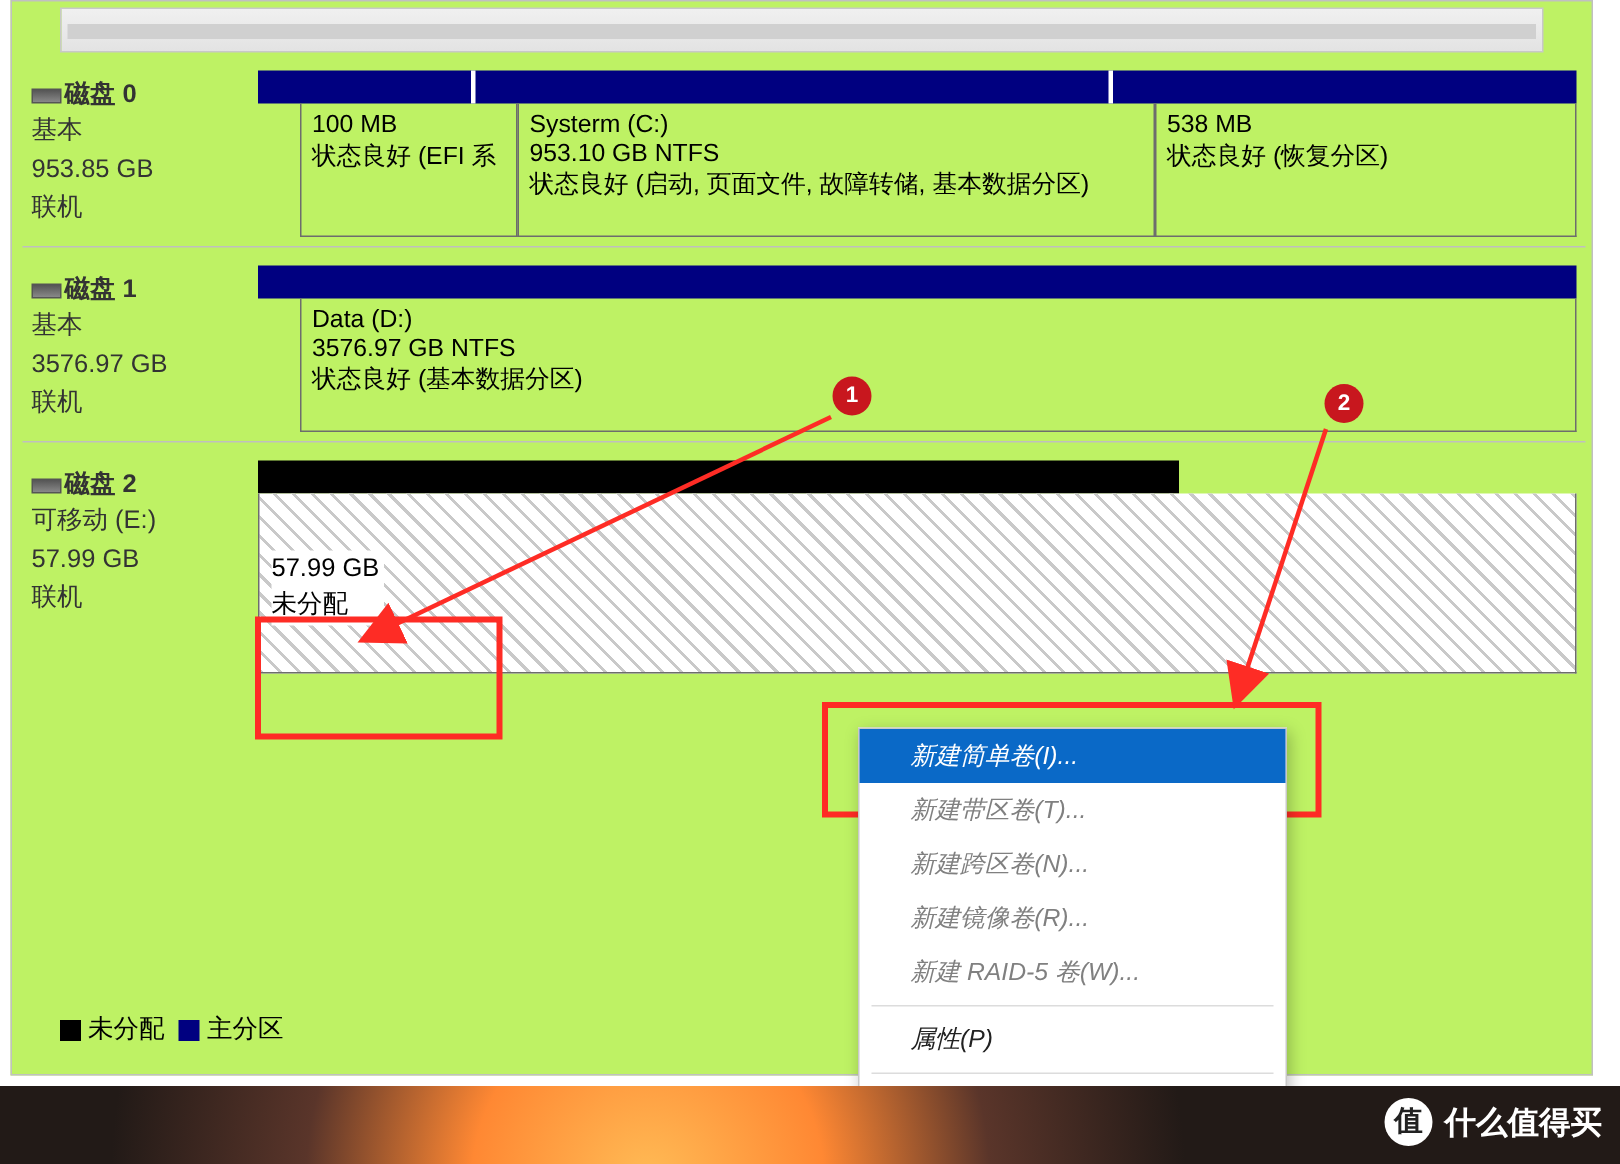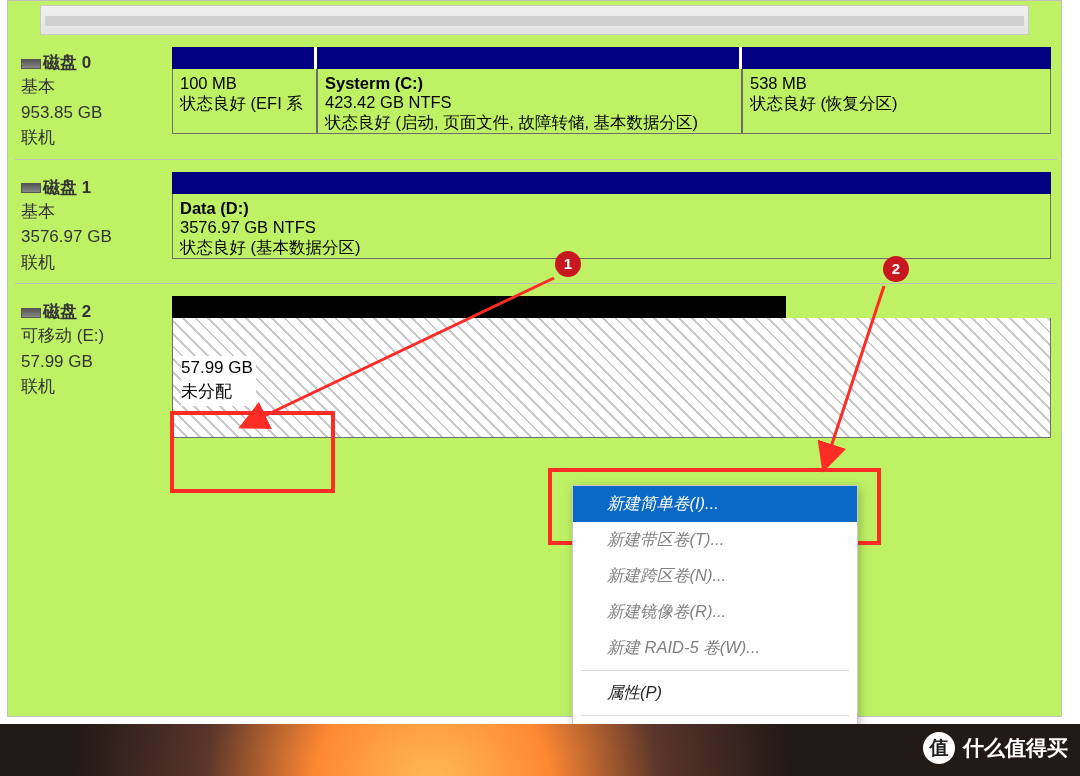--- a/index.html
+++ b/index.html
@@ -11,23 +11,23 @@
   .disk-row { display:flex; border-bottom:1px solid #bfbfbf; margin-top:10px; margin-left:3px;}
   .disk-info { width:157px; padding:6px 6px 8px 6px;}
   .disk-info .hdr{ font-weight:700; font-size:17px; color:#333;}
   .disk-info .ln { font-size:17px; color:#333; line-height:1.5;}
   .disk-info .ic { display:inline-block; width:20px;height:10px; vertical-align:middle; margin-right:2px;
                    background:linear-gradient(#555,#888); border:1px solid #555;}
   .part-area { flex:1; display:flex; flex-direction:column; padding:2px 6px 6px 0;}
   .bar-navy { height:22px; background:#000080; display:flex;}
   .bar-navy .seg{ border-right:3px solid #fff;}
   .bar-navy .seg:last-child{ border-right:none;}
-  .part-cells{ display:flex; height:65px;}
+  .part-cells{ display:flex; height:89px;margin-left:28px;}
   .part-cell{ border:1px solid #6d6d6d; border-top:none; padding:5px 7px; font-size:16.5px;}
-  .part-cell strong{ font-weight:700;}
+  .part-cell strong{ font-weight:400;}
   
   .bar-black{ height:22px; background:#000; }
   .unalloc {
     border:1px solid #6d6d6d; border-top:none; height:120px; position:relative;
     background-image: repeating-linear-gradient(45deg,#c9c9c9 0 2px, transparent 2px 9px);
     background-color:#fff;
   }
   .unalloc-inner{ position:absolute; left:8px; top:38px; background:#fff; padding:0 3px 2px 0; font-size:17px; line-height:1.4;}
   
   .redbox{ position:absolute; border:4px solid #fe2c25; }
@@ -75,21 +75,21 @@
           <div class="seg" style="width:425px"></div>
           <div class="seg" style="flex:1"></div>
       </div>
       <div class="part-cells">
         <div class="part-cell" style="width:145px">
           <div>100 MB</div>
           <div>状态良好 (EFI 系</div>
         </div>
         <div class="part-cell" style="width:425px">
           <strong>Systerm  (C:)</strong>
-          <div>423.42 GB NTFS</div>
+          <div>953.10 GB NTFS</div>
           <div>状态良好 (启动, 页面文件, 故障转储, 基本数据分区)</div>
         </div>
         <div class="part-cell" style="flex:1">
           <div>538 MB</div>
           <div>状态良好 (恢复分区)</div>
         </div>
       </div>
     </div>
   </div>
 
@@ -125,20 +125,26 @@
       <div class="bar-black" style="width:614px"></div>
       <div class="unalloc">
         <div class="unalloc-inner">
           <div>57.99 GB</div>
           <div>未分配</div>
         </div>
       </div>
     </div>
   </div>
 
+  <div class="legend">
+    <span class="sw" style="background:#000"></span>
+    <span>未分配</span>&nbsp;
+    <span class="sw" style="background:#000080"></span>
+    <span>主分区</span>
+  </div>
 </div>
 
 <div class="redbox" style="left:170px; top:411px; width:165px; height:82px;"></div>
 <div class="redbox" style="left:548px; top:468px; width:333px; height:77px;"></div>
 <div class="badge" style="left:555px; top:251px;">1</div>
 <div class="badge" style="left:883px; top:256px;">2</div>
 
 <svg class="arrow" style="left:0;top:0;width:1080px;height:776px">
   <defs>
       <marker id="ah" markerWidth="12" markerHeight="12" refX="2" refY="5" orient="auto">

